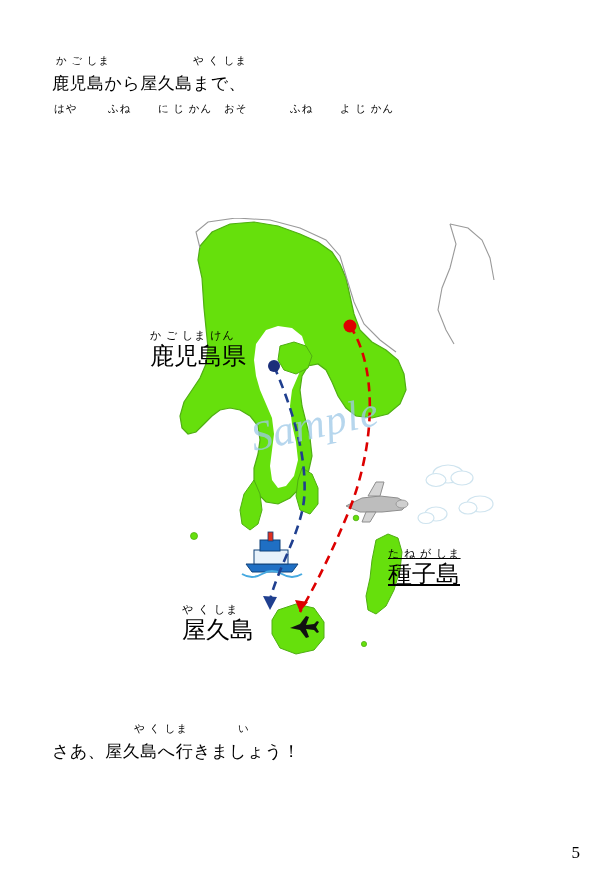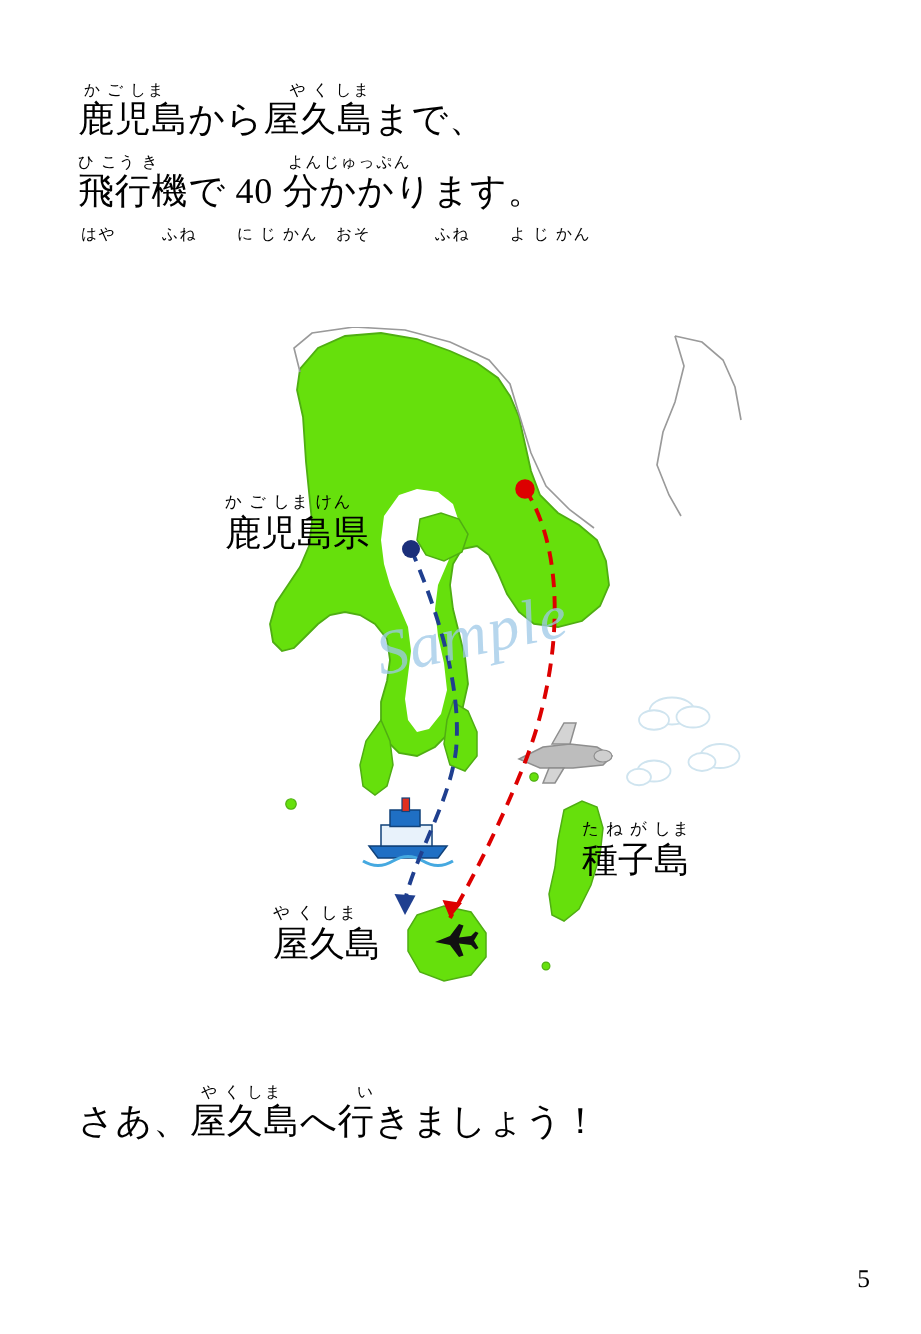--- a/index.html
+++ b/index.html
@@ -28,21 +28,21 @@
     top: 50px;
     width: 520px;
     text-align: right;
   }
   .line {
     position: relative;
     height: 48px;
     white-space: nowrap;
   }
   .main-text {
-    font-size: 24px;
+    font-size: 17px;
     letter-spacing: 0.5px;
     line-height: 1;
     position: absolute;
     left: 0;
     bottom: 6px;
   }
   .ruby {
     position: absolute;
     font-size: 10.5px;
     letter-spacing: 1px;
@@ -119,25 +119,20 @@
 <div class="page">
 
   <div class="text-block">
 
     <div class="line">
       <span class="ruby" style="left:4px;">か ご しま</span>
       <span class="ruby" style="left:141px;">や く しま</span>
       <span class="main-text">鹿児島から屋久島まで、</span>
     </div>
 
-    <div class="line">
-      <span class="ruby" style="left:0px;">ひ こう き</span>
-      <span class="ruby" style="left:140px;">よんじゅっぷん</span>
-      <span class="main-text">飛行機で 40 分かかります。</span>
-    </div>
 
     <div class="line">
       <span class="ruby" style="left:2px;font-family:Liberation Serif, serif;">はや</span>
       <span class="ruby" style="left:56px;">ふね</span>
       <span class="ruby" style="left:106px;">に じ かん</span>
       <span class="ruby" style="left:172px;">おそ</span>
       <span class="ruby" style="left:238px;">ふね</span>
       <span class="ruby" style="left:288px;">よ じ かん</span>
     </div>
 
@@ -231,21 +226,21 @@
     <div class="map-label" style="left:0px; top:112px;">
       <span class="rb">か ご しま けん</span>
       <span class="name">鹿児島県</span>
     </div>
 
     <div class="map-label" style="left:32px; top:386px;">
       <span class="rb">や く しま</span>
       <span class="name">屋久島</span>
     </div>
 
-    <div class="map-label" style="left:238px; top:330px;">
+    <div class="map-label" style="left:238px; top:330px;text-decoration:underline;">
       <span class="rb">た ね が しま</span>
       <span class="name">種子島</span>
     </div>
 
   </div>
 
   <div class="bottom-block">
     <div class="line">
       <span class="ruby" style="left:82px;">や く しま</span>
       <span class="ruby" style="left:186px;">い</span>

